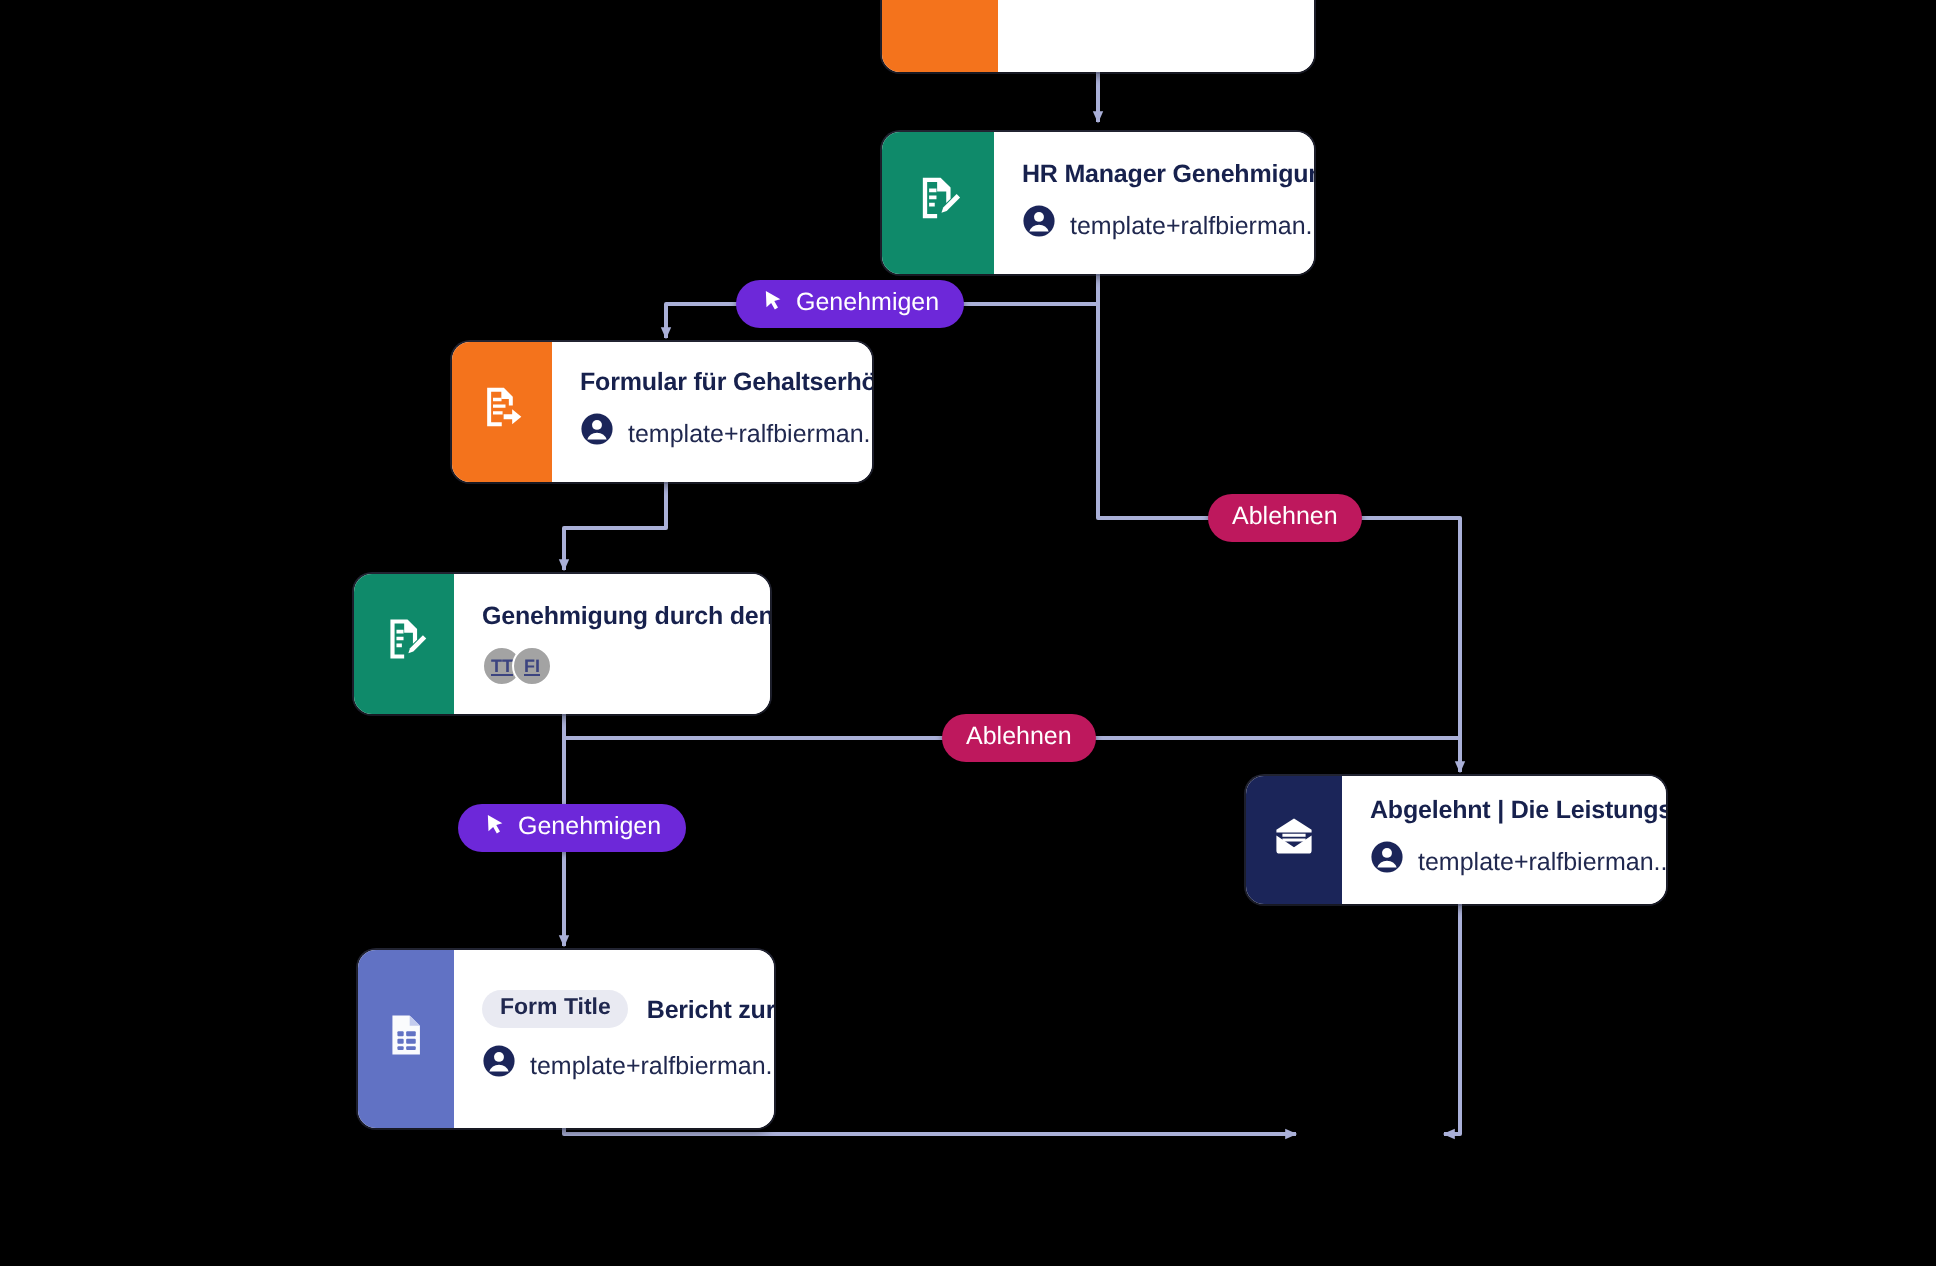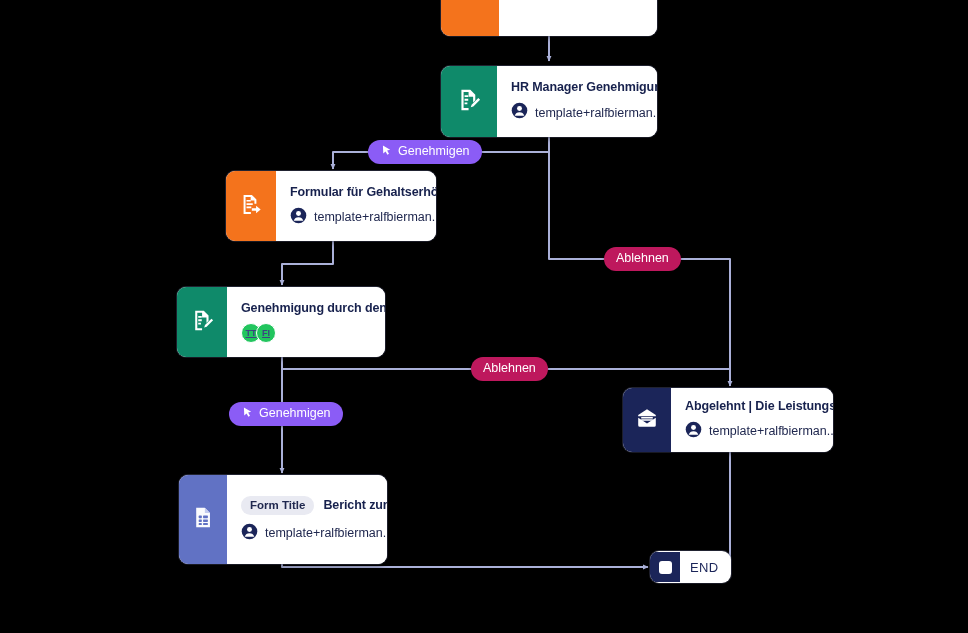--- a/index.html
+++ b/index.html
@@ -79,21 +79,21 @@
     font-size: 11.5px;
     font-weight: bold;
     border-radius: 10px;
     padding: 3px 9px 4px;
     white-space: nowrap;
   }
   .initials-row { display: flex; align-items: center; }
   .initial-badge {
     width: 20px; height: 20px;
     border-radius: 50%;
-    background: #22c55e;
+    background: #a3a3a3;
     color: #3c4480;
     font-size: 9px;
     font-weight: bold;
     display: flex;
     align-items: center;
     justify-content: center;
     border: 1.5px solid #ffffff;
     text-decoration: underline;
   }
   .initial-badge + .initial-badge { margin-left: -5px; }
@@ -105,21 +105,21 @@
     gap: 5px;
     height: 24px;
     padding: 0 12px;
     border-radius: 12px;
     font-size: 12.5px;
     color: #ffffff;
     white-space: nowrap;
     z-index: 8;
     box-shadow: 0 1px 3px rgba(0,0,0,0.4);
   }
-  .pill-approve { background: #8b5cf6; }
+  .pill-approve { background: #6d28d9; }
   .pill-reject  { background: #be185d; }
   .pill-label { line-height: 1; padding-bottom: 1px; }
 
   
   .pane-green  { background: #0f8a6a; }
   .pane-orange { background: #f4731c; }
   .pane-navy   { background: #1b2559; }
   .pane-peri   { background: #6172c4; }
 
   
@@ -318,26 +318,20 @@
             <circle cx="12" cy="12" r="11" fill="#1b2559"></circle>
             <circle cx="12" cy="9.1" r="3.5" fill="#ffffff"></circle>
             <path d="M5.2 19.4a7.2 7.2 0 0 1 13.6 0z" fill="#ffffff"></path>
           </svg>
         </span>
         <span class="assignee-name">template+ralfbierman...</span>
       </div>
     </div>
   </div>
 
-  <div class="end-node" style="left:650px; top:551px; height:32px;">
-    <div class="end-icon-pane">
-      <span class="end-square"></span>
-    </div>
-    <span class="end-label">END</span>
-  </div>
 
   <div class="edge-pill pill-approve" style="left:368px; top:140px;">
     <span>
       <svg width="13" height="13" viewBox="0 0 24 24" fill="#ffffff">
         <path d="M5.4 2.8l13.4 7.6-5.6 1.7 3.4 6-2.9 1.7-3.4-6-4.3 3.9z"></path>
       </svg>
     </span>
     <span class="pill-label">Genehmigen</span>
   </div>
 

